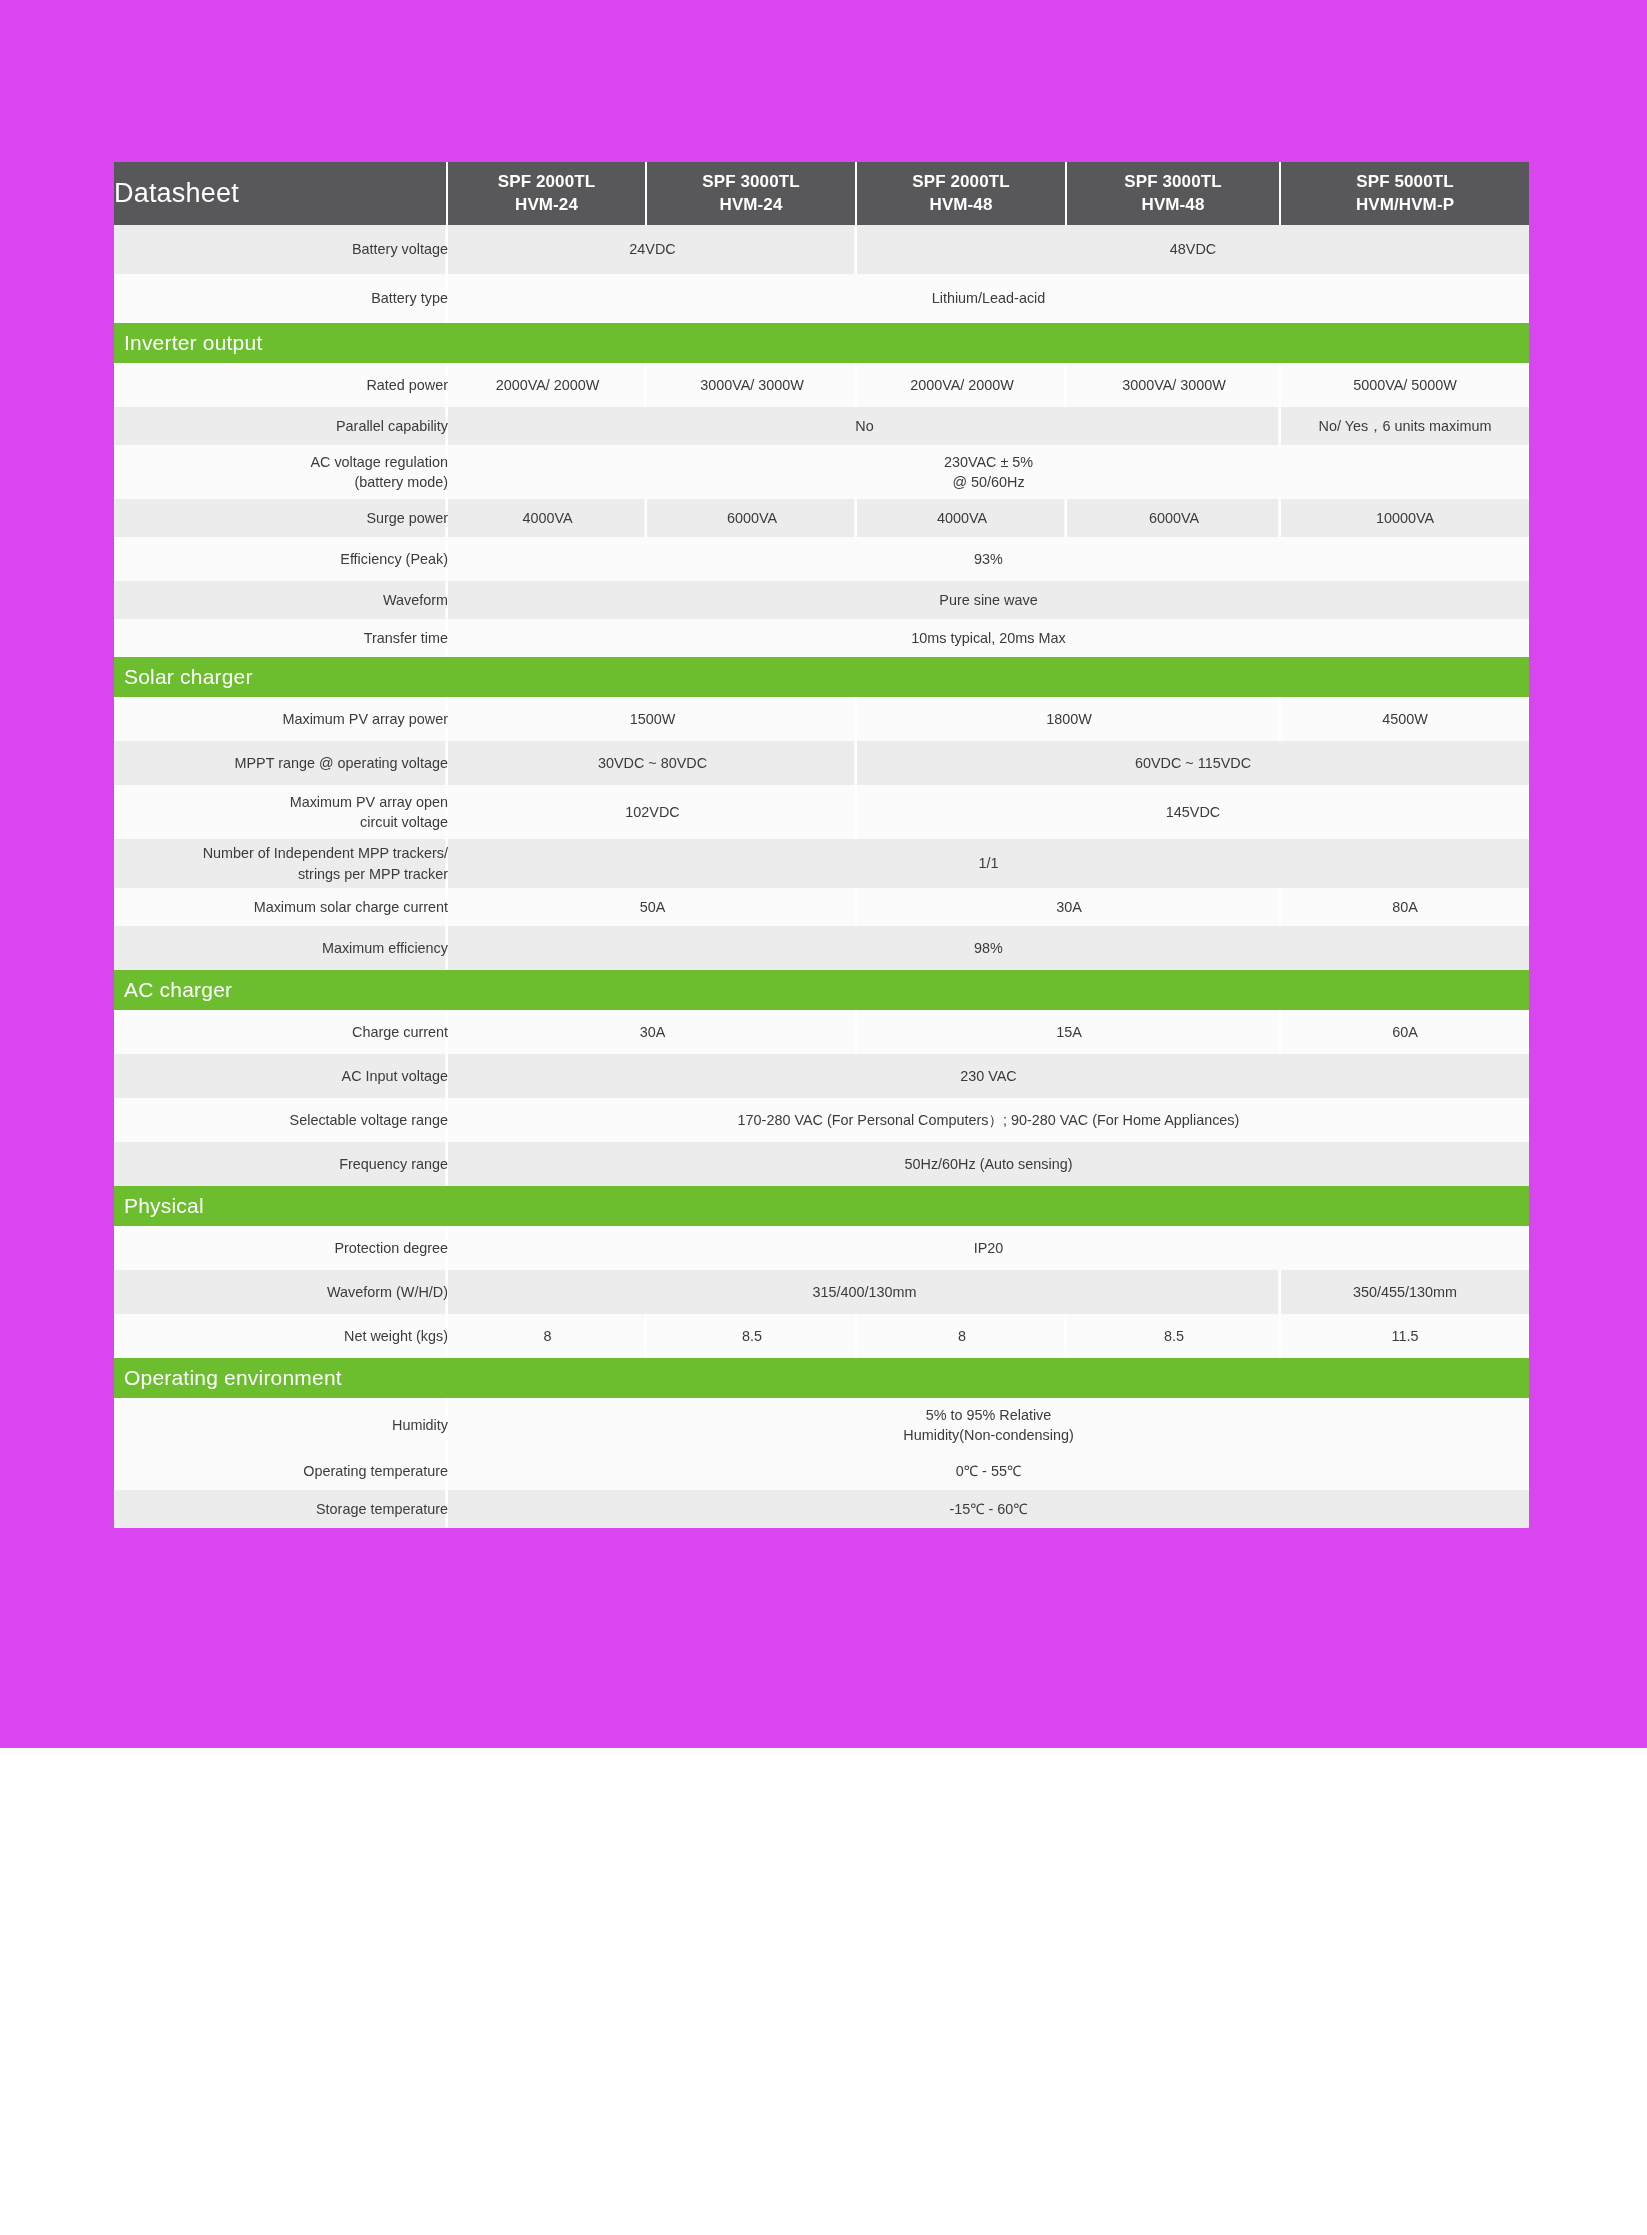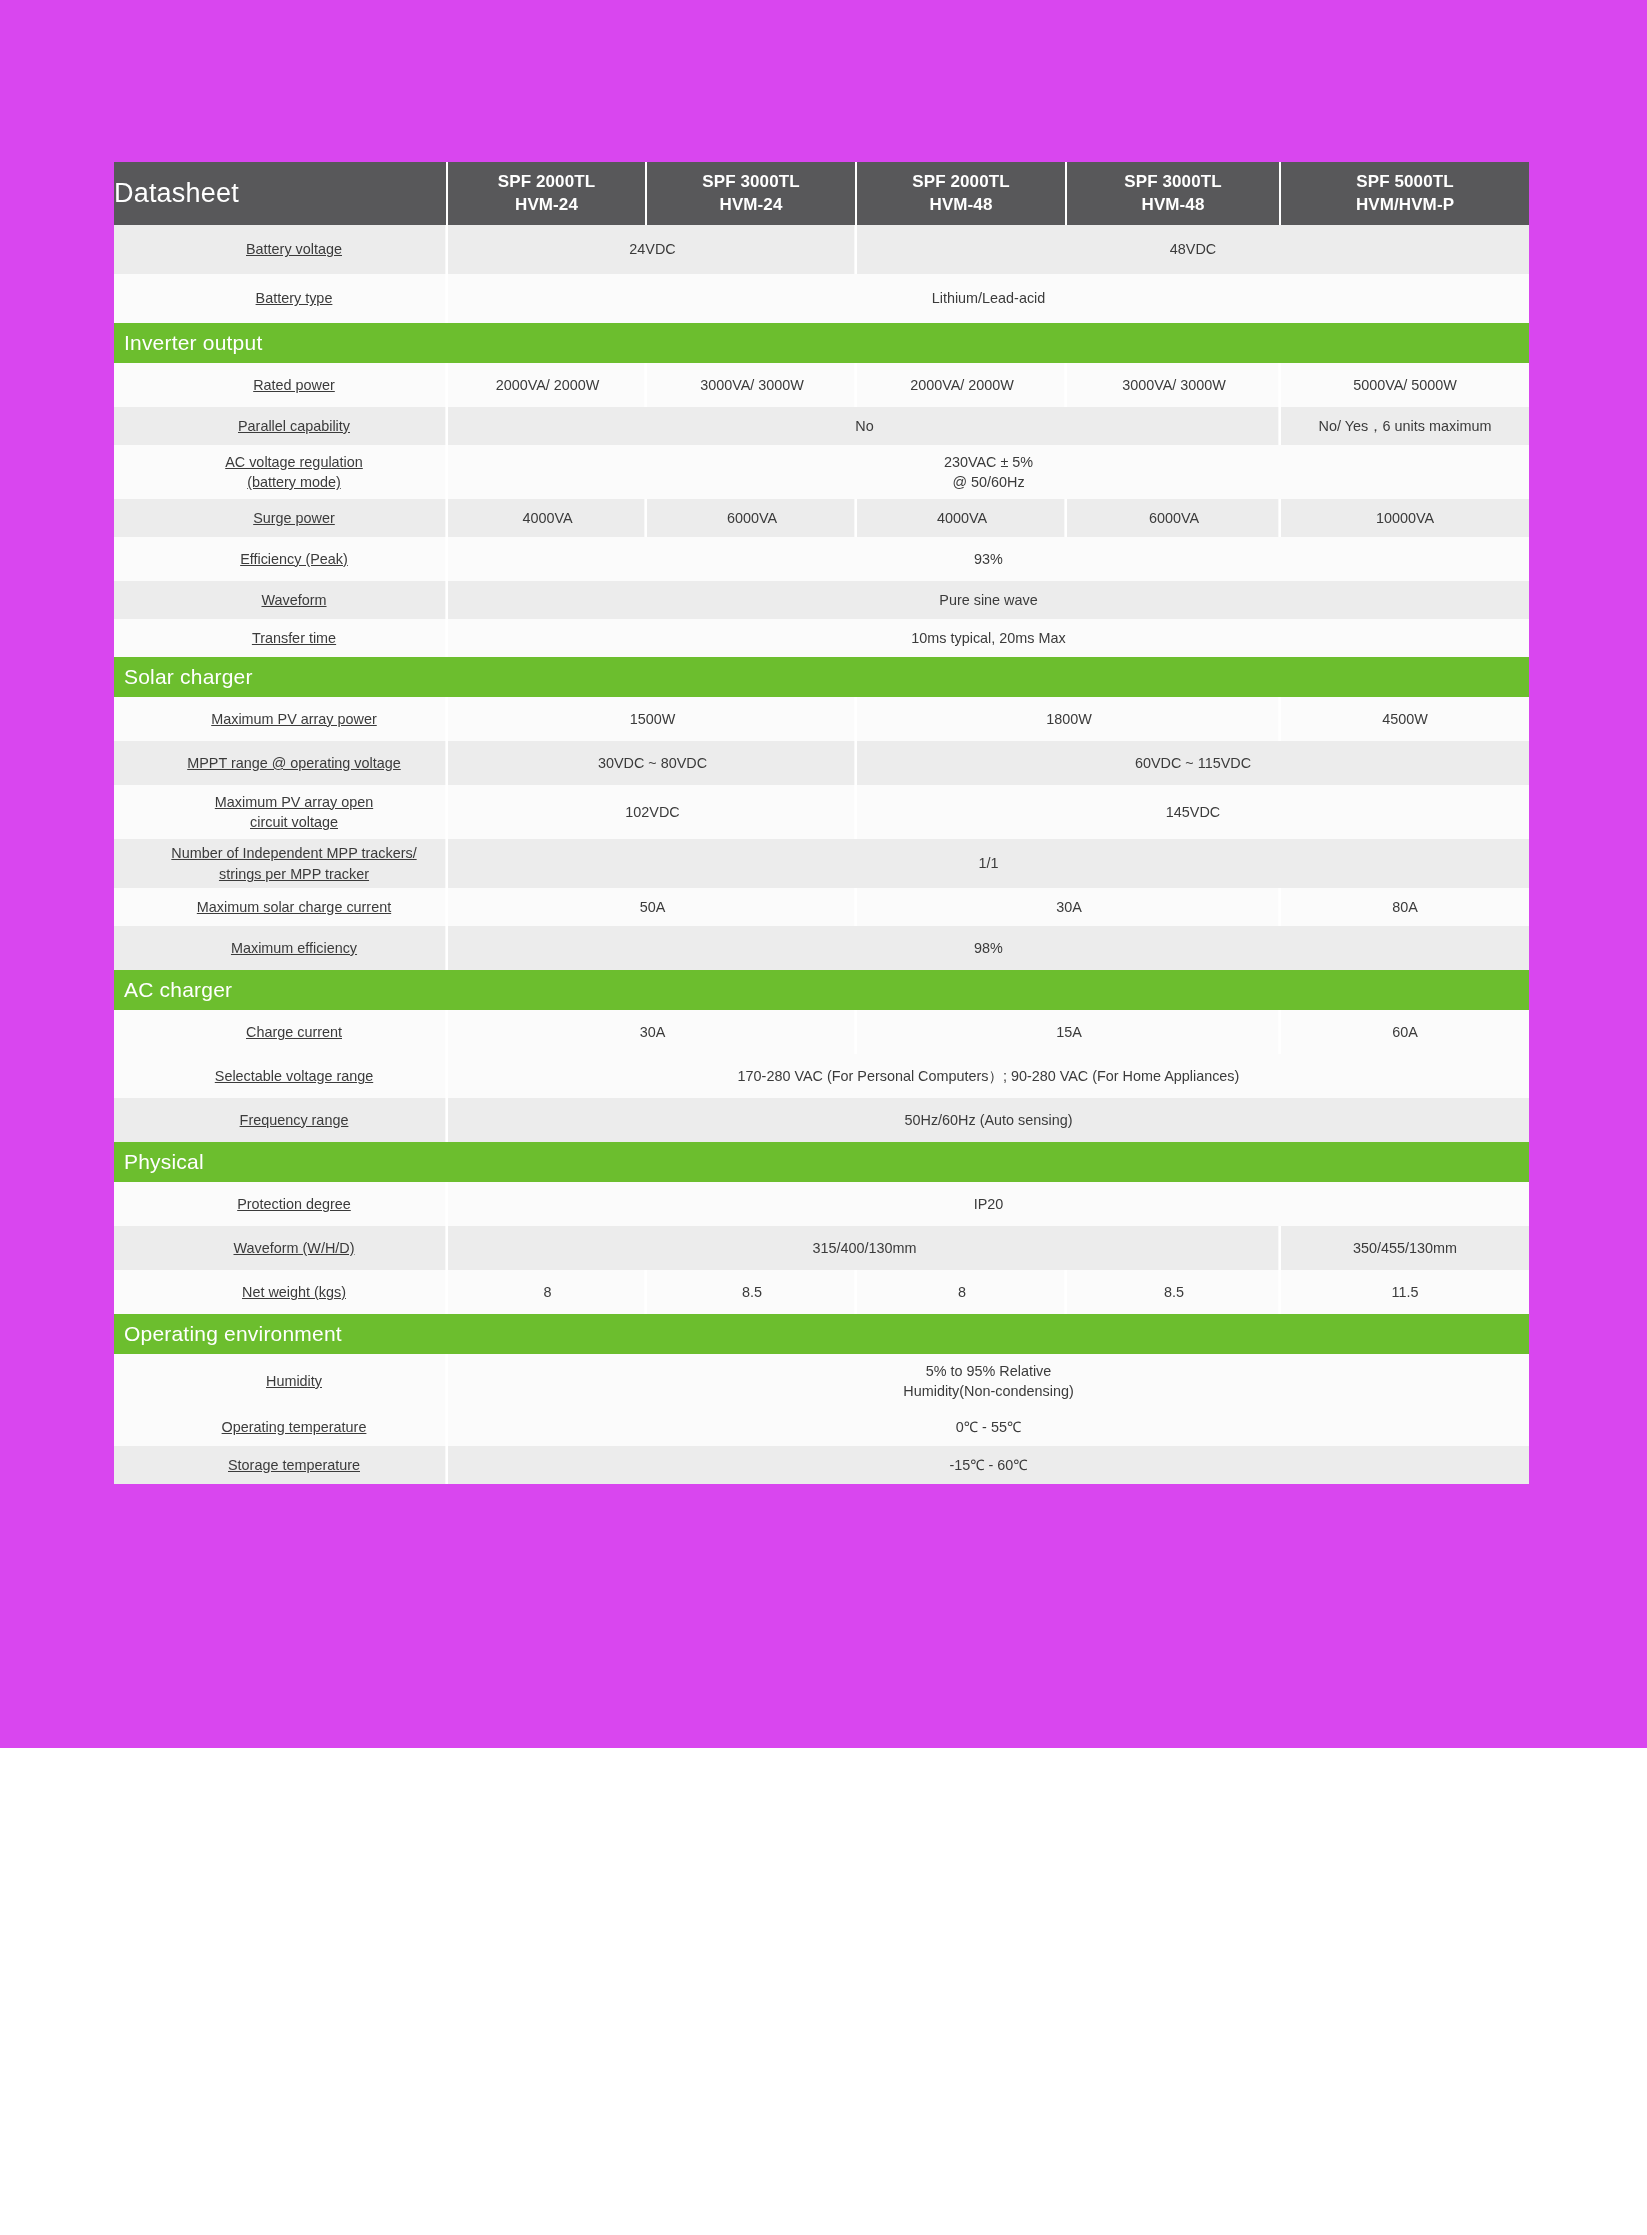--- a/index.html
+++ b/index.html
@@ -86,23 +86,22 @@
   
   tr.row td {
     font-size: 14.4px;
     color: #3b3b3b;
     vertical-align: middle;
     padding: 0;
     font-weight: 400;
   }
   tr.row td.lbl {
     padding-left: 26px;
-    text-align: center;
+    text-align: right;
     line-height: 1.42;
-    text-decoration: underline;
   }
   tr.row td.val {
     text-align: center;
     line-height: 1.42;
   }
 
   
   tr.shade td { background: #ececec; }
   tr.plain td { background: #fbfbfb; }
 
@@ -287,20 +286,24 @@
           <td colspan="6">AC charger</td>
         </tr>
 
         <tr class="row plain h50">
           <td class="lbl sep">Charge current</td>
           <td class="val sep" colspan="2">30A</td>
           <td class="val sep" colspan="2">15A</td>
           <td class="val">60A</td>
         </tr>
 
+        <tr class="row shade h50">
+          <td class="lbl sep">AC Input voltage</td>
+          <td class="val" colspan="5">230 VAC</td>
+        </tr>
 
         <tr class="row plain h50">
           <td class="lbl sep">Selectable voltage range</td>
           <td class="val nowrap" colspan="5">170-280 VAC (For Personal Computers）; 90-280 VAC (For Home Appliances)</td>
         </tr>
 
         <tr class="row shade h50">
           <td class="lbl sep">Frequency range</td>
           <td class="val" colspan="5">50Hz/60Hz (Auto sensing)</td>
         </tr>

